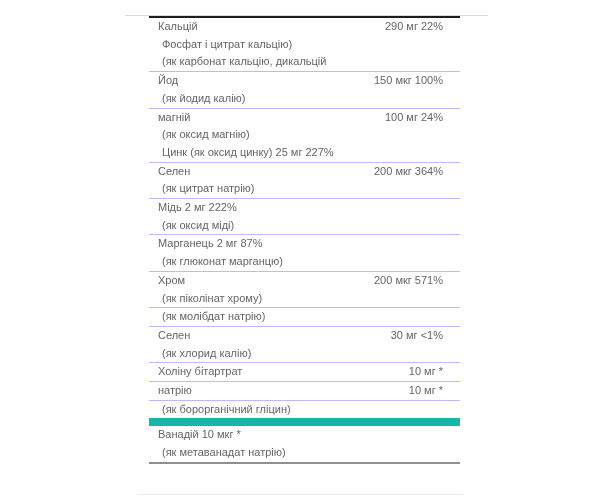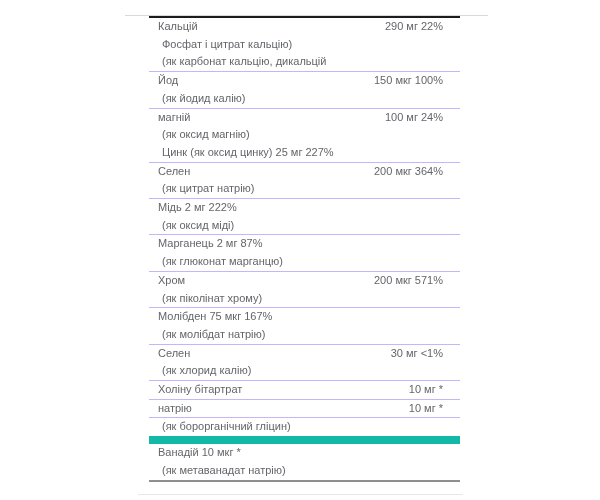--- a/index.html
+++ b/index.html
@@ -93,24 +93,20 @@
 
   <div class="row">
     <div class="line">
       <span class="name">Хром</span>
       <span class="value">200 мкг 571%</span>
     </div>
   <div class="sub">(як піколінат хрому)</div>
     </div>
 
   <div class="row">
-    <div class="line">
-      <span class="name">Молібден 75 мкг 167%</span>
-
-    </div>
   <div class="sub">(як молібдат натрію)</div>
     </div>
 
   <div class="row">
     <div class="line">
       <span class="name">Селен</span>
       <span class="value">30 мг &lt;1%</span>
     </div>
   <div class="sub">(як хлорид калію)</div>
     </div>

